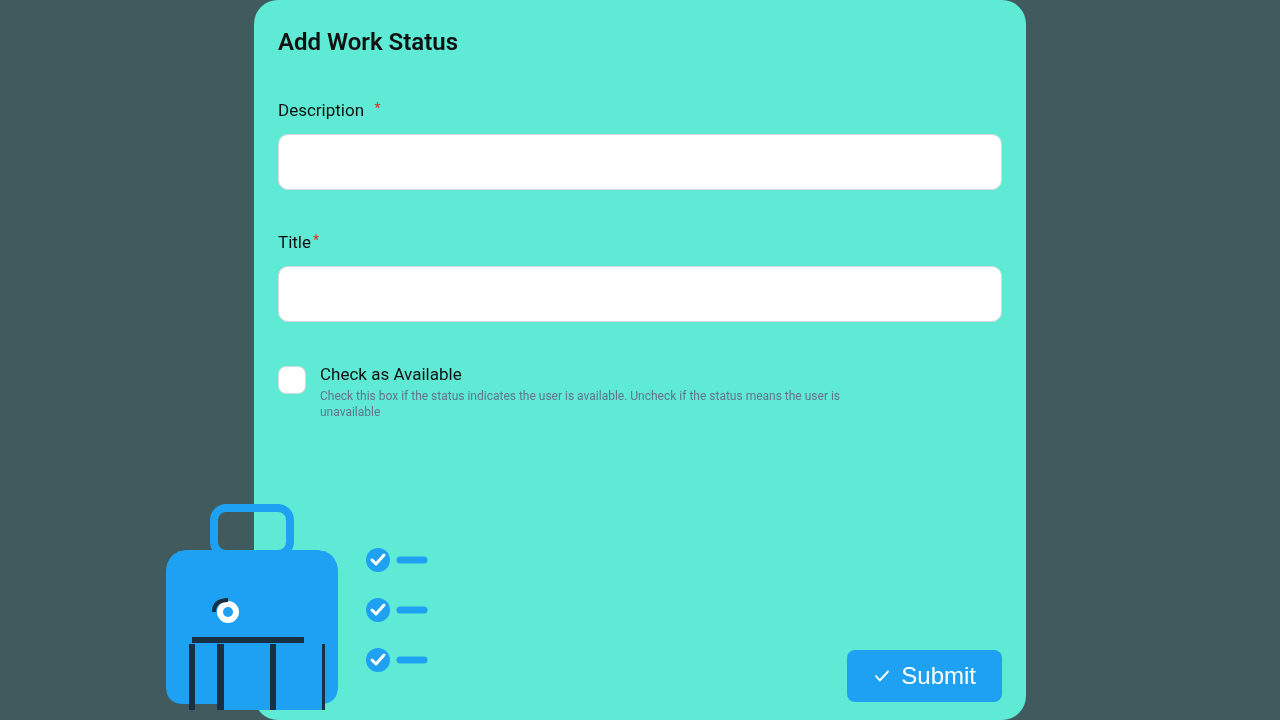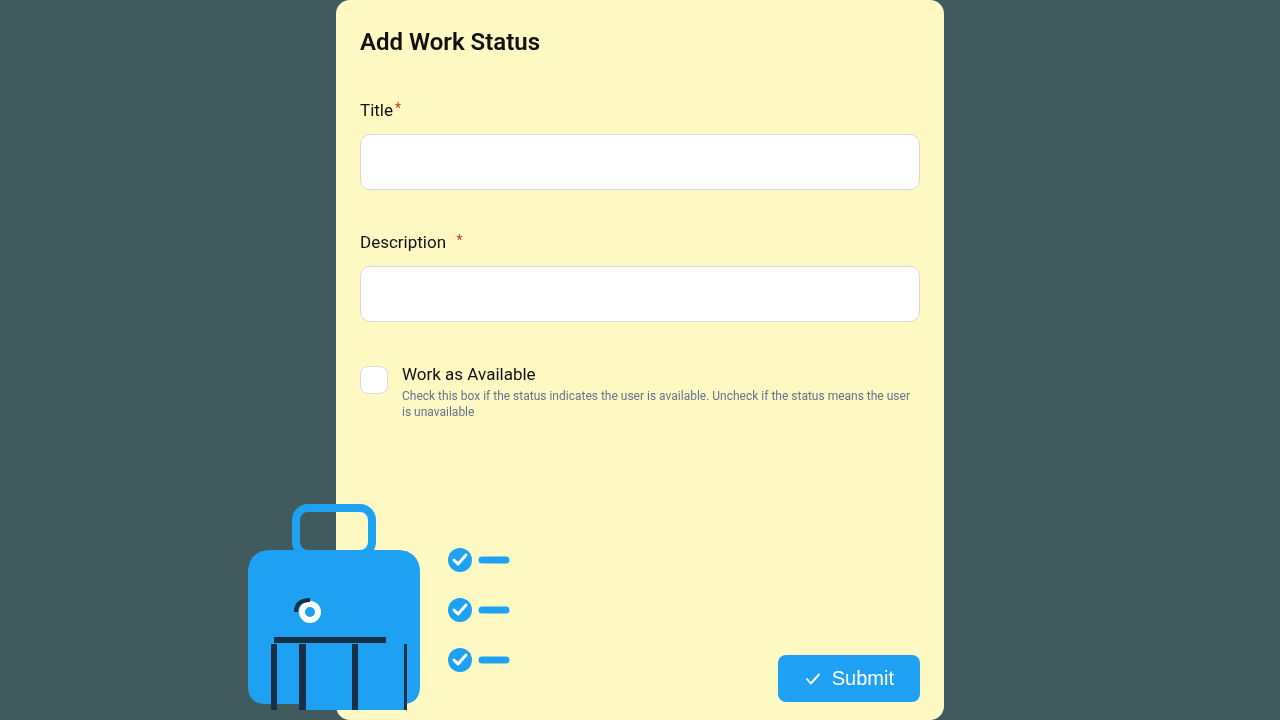--- a/index.html
+++ b/index.html
@@ -8,23 +8,23 @@
     background: #415a5e;
     font-family: -apple-system, BlinkMacSystemFont, "Segoe UI", Roboto, "Helvetica Neue", Arial, sans-serif;
     display: flex;
     justify-content: center;
     align-items: flex-start;
     overflow: hidden;
   }
   .card {
     position: relative;
     margin-top: 0;
-    width: 608px;
-    background: #fef9c3;
-    border-radius: 14px;
+    width: 772px;
+    background: #5eead4;
+    border-radius: 24px;
     padding: 28px 24px 42px 24px;
     min-height: 720px;
   }
   .card-title {
     font-size: 24px;
     font-weight: 600;
     color: #111;
     margin-bottom: 44px;
   }
   .field { margin-bottom: 42px; }
@@ -80,21 +80,21 @@
     position: absolute;
     right: 24px;
     bottom: 18px;
   }
   .btn {
     display: inline-flex;
     align-items: center;
     gap: 10px;
     background: #1ea1f2;
     color: #fff;
-    font-size: 20px;
+    font-size: 24px;
     font-weight: 500;
     border: none;
     border-radius: 8px;
     padding: 12px 26px;
     cursor: pointer;
   }
   .btn svg { width: 18px; height: 18px; }
   
   .illus {
     position: absolute;
@@ -106,36 +106,36 @@
   }
 </style>
 </head>
 <body>
 
 <div class="card">
   <h1 class="card-title">Add Work Status</h1>
 
   <div class="field">
     <label class="field-label">
-      <span>Title</span><span class="req">*</span>
+      <span>Description</span>&nbsp;&nbsp;<span class="req">*</span>
     </label>
     <input class="input" type="text" style="">
   </div>
 
   <div class="field">
     <label class="field-label">
-      <span>Description</span>&nbsp;&nbsp;<span class="req">*</span>
+      <span>Title</span><span class="req">*</span>
     </label>
     <input class="input" type="text" style="">
   </div>
 
   <div class="checkbox-row">
     <div class="checkbox" role="checkbox" aria-checked="false"></div>
     <div>
-      <div class="chk-label">Work as Available</div>
+      <div class="chk-label">Check as Available</div>
       <div class="chk-help">Check this box if the status indicates the user is available. Uncheck if the status means the user is unavailable</div>
     </div>
   </div>
 
   <div class="submit-row">
     <button class="btn">
       <svg viewBox="0 0 24 24" fill="none" stroke="white" stroke-width="2.5" stroke-linecap="round" stroke-linejoin="round">
           <polyline points="4 12 9 18 20 6"></polyline>
         </svg>
       <span>Submit</span>

